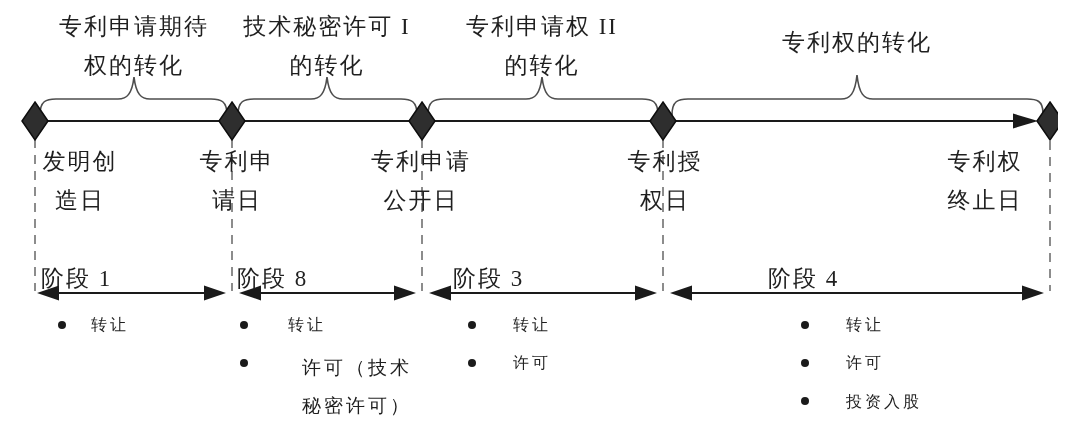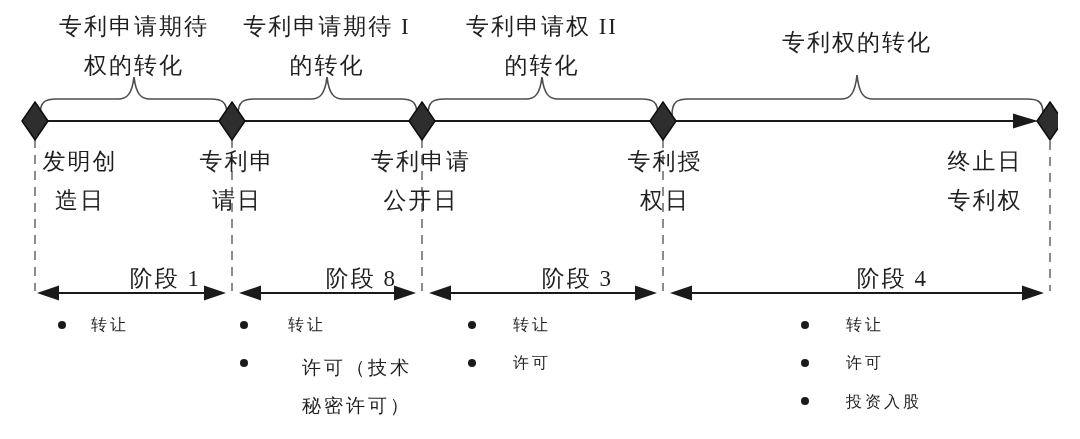--- a/index.html
+++ b/index.html
@@ -7,21 +7,21 @@
     position:relative;width:1058px;height:439px;background:#ffffff;overflow:hidden;
     font-family:"Liberation Serif","DejaVu Serif",serif;color:#1f1f1f;
   }
   #gfx{position:absolute;left:0;top:0;}
   .phase-label{position:absolute;top:7px;width:260px;text-align:center;
     font-size:23px;letter-spacing:2px;line-height:39px;white-space:nowrap;}
   #ph1{left:4px}#ph2{left:197px}#ph3{left:412px}#ph4{left:727px;top:23px}
   .milestone{position:absolute;top:142px;width:180px;text-align:center;
     font-size:23px;letter-spacing:2px;line-height:39px;white-space:nowrap;}
   #m1{left:-10px}#m2{left:147px}#m3{left:331px}#m4{left:575px}#m5{left:895px}
-  .stage-label{position:absolute;top:264px;width:160px;text-align:right;
+  .stage-label{position:absolute;top:264px;width:160px;text-align:left;
     font-size:23px;letter-spacing:2px;line-height:30px;white-space:nowrap;}
   #s1{left:41px}#s2{left:237px}#s3{left:453px}#s4{left:768px}
   .dot{position:absolute;width:8px;height:8px;border-radius:50%;background:#1b1b1b;}
   #d1a{left:58px;top:321px}
   #d2a{left:240px;top:321px}#d2b{left:240px;top:359px}
   #d3a{left:468px;top:321px}#d3b{left:468px;top:359px}
   #d4a{left:801px;top:321px}#d4b{left:801px;top:359px}#d4c{left:801px;top:397px}
   .item{position:absolute;font-size:16px;letter-spacing:3px;line-height:30px;white-space:nowrap;}
   #s1i1{left:91px;top:310px}
   #s2i1{left:288px;top:310px}
@@ -77,21 +77,21 @@
       <polygon points="670,293 692,285.5 692,300.5" fill="#1a1a1a"></polygon>
       <polygon points="1044,293 1022,285.5 1022,300.5" fill="#1a1a1a"></polygon>
     </g>
   </svg>
 
   <div class="phase-label" id="ph1">
     <div>专利申请期待</div>
     <div>权的转化</div>
   </div>
   <div class="phase-label" id="ph2">
-    <div>专利申请期待 I</div>
+    <div>技术秘密许可 I</div>
     <div>的转化</div>
   </div>
   <div class="phase-label" id="ph3">
     <div>专利申请权 II</div>
     <div>的转化</div>
   </div>
   <div class="phase-label" id="ph4">
     <div>专利权的转化</div>
   </div>
 
@@ -105,22 +105,22 @@
   </div>
   <div class="milestone" id="m3">
     <div>专利申请</div>
     <div>公开日</div>
   </div>
   <div class="milestone" id="m4">
     <div>专利授</div>
     <div>权日</div>
   </div>
   <div class="milestone" id="m5">
+    <div>专利权</div>
     <div>终止日</div>
-    <div>专利权</div>
   </div>
 
   <div class="stage-label" id="s1">阶段 1</div>
   <div class="stage-label" id="s2">阶段 8</div>
   <div class="stage-label" id="s3">阶段 3</div>
   <div class="stage-label" id="s4">阶段 4</div>
 
   <span class="dot" id="d1a"></span>
   <span class="dot" id="d2a"></span>
   <span class="dot" id="d2b"></span>

